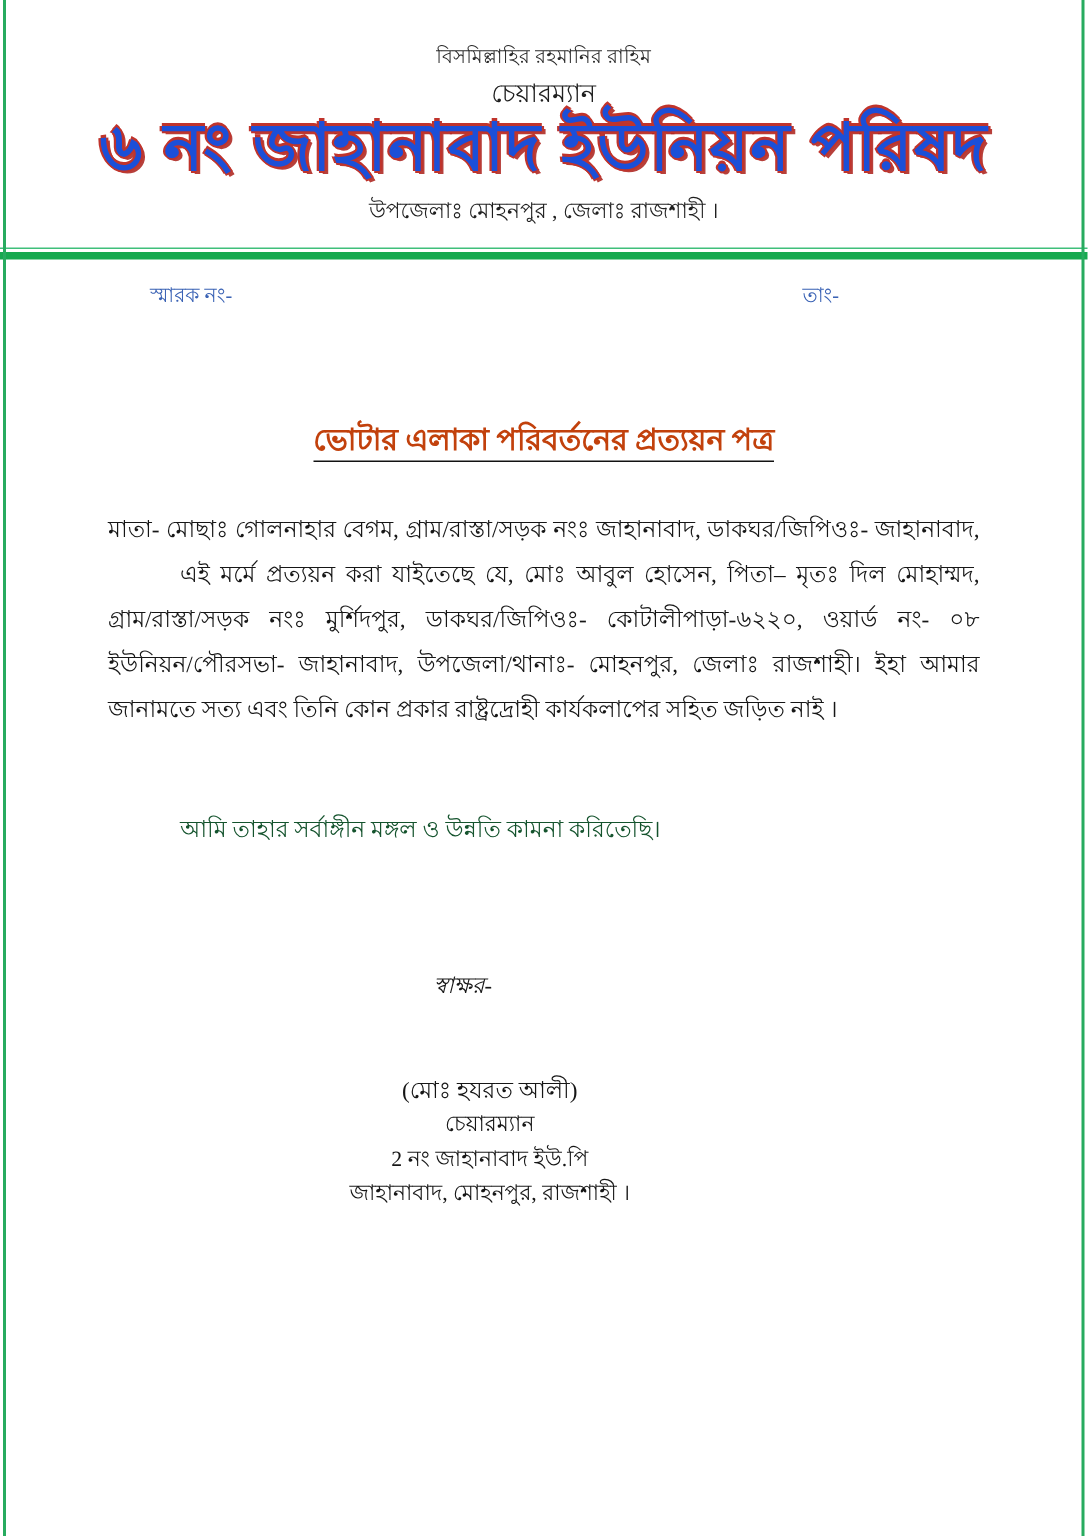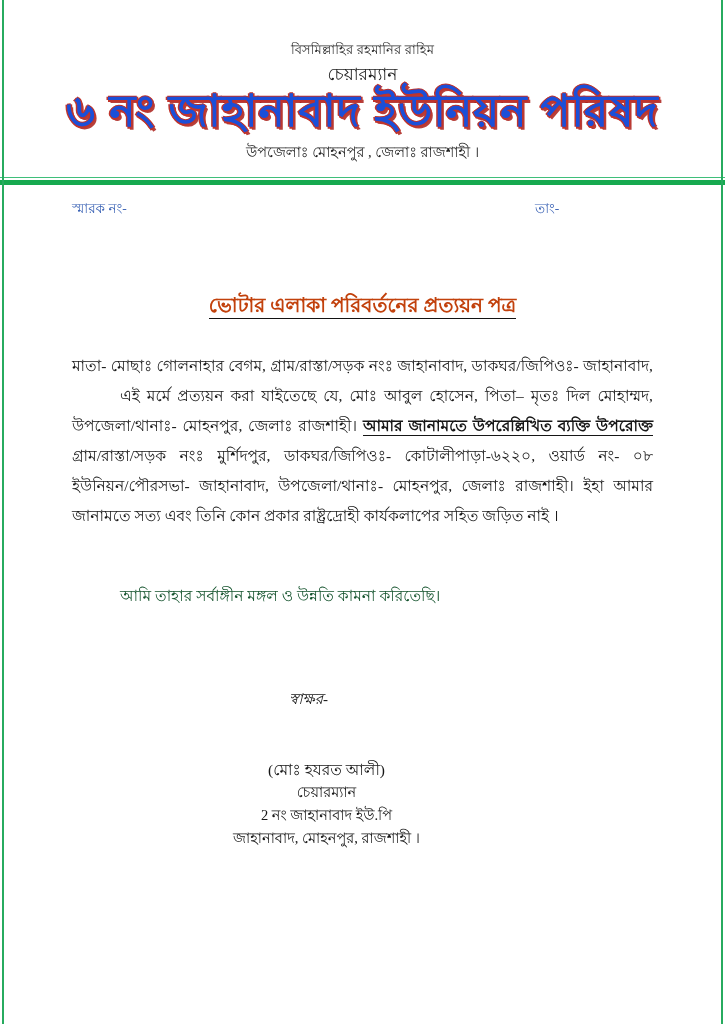--- a/index.html
+++ b/index.html
@@ -30,21 +30,21 @@
     top: 0;
     bottom: 0;
     width: 2px;
     background: #27ab5f;
   }
   .edge-rule.left  { left: 2px; }
   .edge-rule.right { right: 2px; }
 
   
   .letterhead {
-    padding-top: 42px;
+    padding-top: 30px;
     text-align: center;
   }
   .bismillah {
     font-size: 13px;
     color: #2b2b2b;
     letter-spacing: .2px;
     line-height: 1.2;
   }
   .chairman-line {
     font-size: 17px;
@@ -83,21 +83,21 @@
   .divider .thick { height: 5px;  background: #16a94f; margin-top: 1.5px; }
 
   
   .memo-row {
     position: relative;
     height: 34px;
     margin-top: 9px;
     font-size: 13.5px;
     color: #3b63b5;
   }
-  .memo-no   { position: absolute; left: 72px;  top: 4px; }
+  .memo-no   { position: absolute; left: 100px;  top: 4px; }
   .memo-date { position: absolute; left: 535px; top: 4px; }
 
   
   .doc-title {
     text-align: center;
     margin-top: 62px;
     font-size: 20px;
     font-weight: bold;
     color: #c2410c;
   }
@@ -187,24 +187,20 @@
   <div class="doc-title">
     <span>ভোটার এলাকা পরিবর্তনের প্রত্যয়ন পত্র</span>
   </div>
 
   <div class="body-block">
     <p>
       <span class="ln">মাতা- মোছাঃ গোলনাহার বেগম, গ্রাম/রাস্তা/সড়ক নংঃ জাহানাবাদ, ডাকঘর/জিপিওঃ- জাহানাবাদ,</span>
 
       <span class="ln indent">এই মর্মে প্রত্যয়ন করা যাইতেছে যে, মোঃ আবুল হোসেন, পিতা– মৃতঃ দিল মোহাম্মদ,</span>
 
-      <span class="ln">
-        <span>উপজেলা/থানাঃ- মোহনপুর, জেলাঃ রাজশাহী।</span>
-        <span class="emph">আমার জানামতে উপরেল্লিখিত ব্যক্তি উপরোক্ত</span>
-      </span>
 
 
       <span class="ln">গ্রাম/রাস্তা/সড়ক নংঃ মুর্শিদপুর,  ডাকঘর/জিপিওঃ- কোটালীপাড়া-৬২২০,  ওয়ার্ড নং- ০৮</span>
 
       <span class="ln">ইউনিয়ন/পৌরসভা- জাহানাবাদ,  উপজেলা/থানাঃ- মোহনপুর,  জেলাঃ  রাজশাহী।  ইহা আমার</span>
 
       <span class="ln free">জানামতে সত্য এবং তিনি কোন প্রকার রাষ্ট্রদ্রোহী কার্যকলাপের সহিত জড়িত নাই ।</span>
     </p>
   </div>
 

